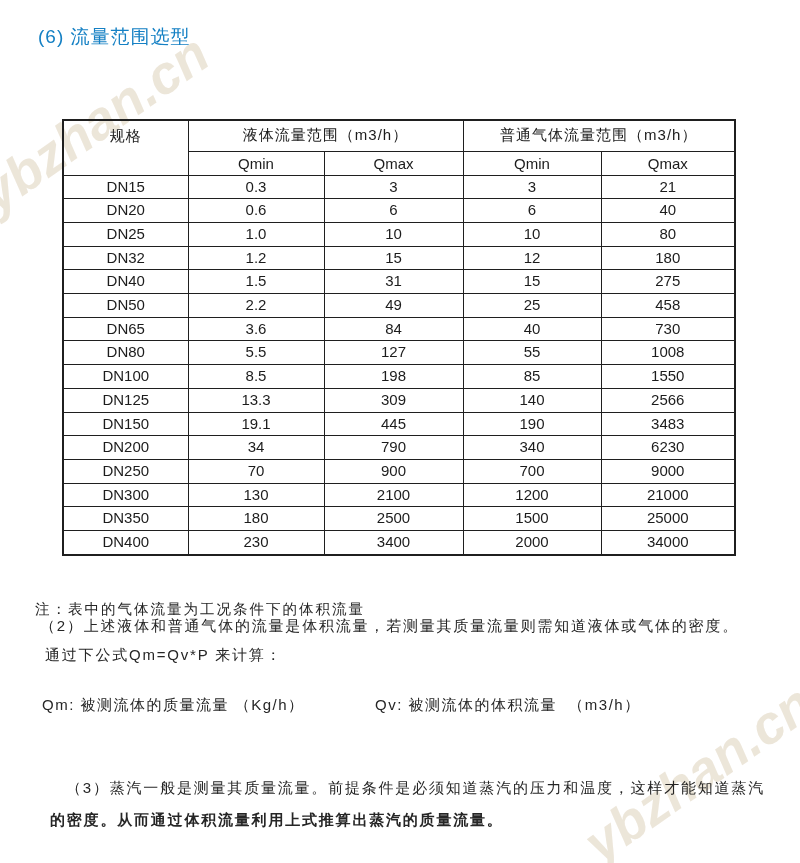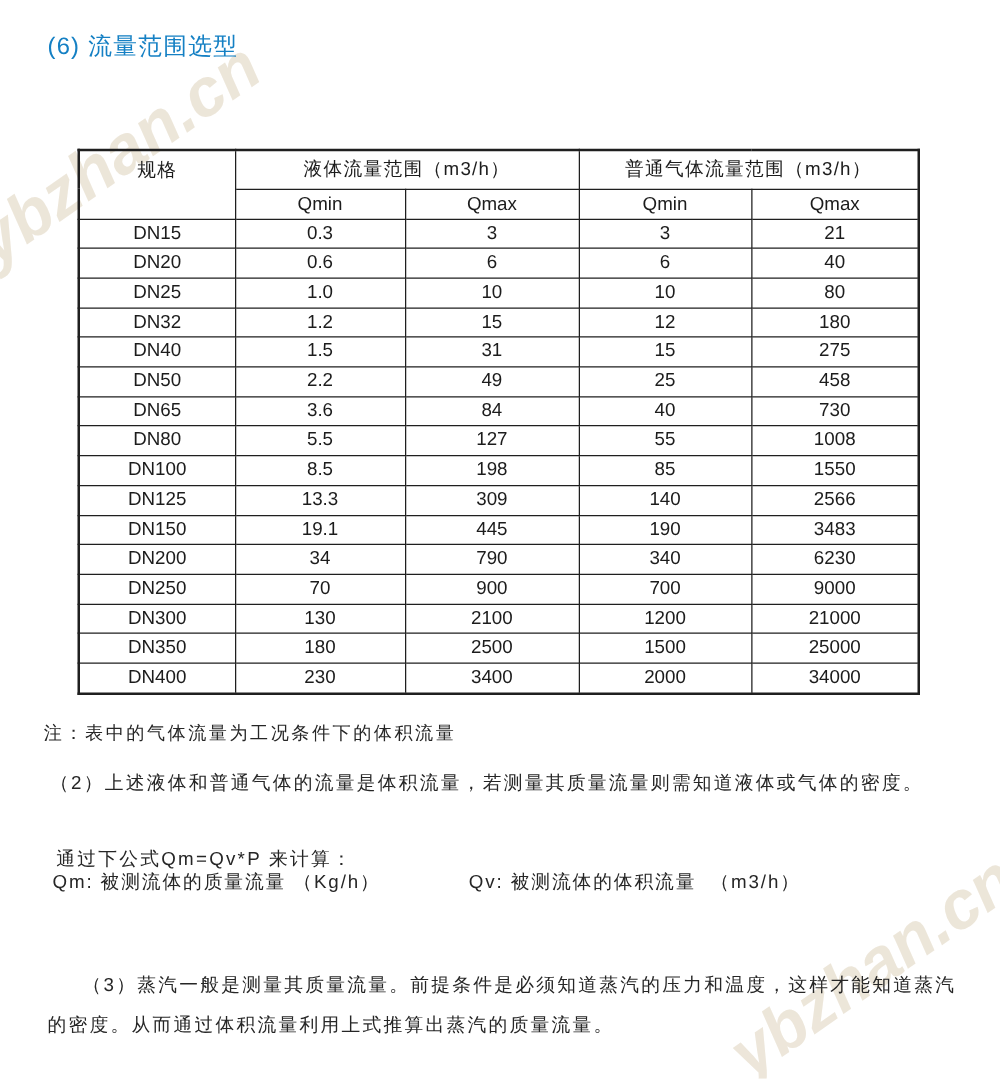--- a/index.html
+++ b/index.html
@@ -73,35 +73,35 @@
     overflow:hidden;
   }
   table.spec-table{border:2px solid var(--border);}
   table.spec-table thead tr:nth-child(1) th{height:31px;letter-spacing:1px;}
   table.spec-table thead tr:nth-child(2) th{height:24px;}
   table.spec-table th.spec-th{vertical-align:top;padding-top:6px;}
   table.spec-table tbody td{height:22.7px;line-height:22.7px;}
   
   .note{
     position:absolute;
-    left:35px;top:577px;
+    left:35px;top:600px;
     font-size:14.5px;
     letter-spacing:2px;
     white-space:pre;
   }
   .para{
     position:absolute;
     font-size:15px;
     letter-spacing:1.8px;
     white-space:pre;
   }
   .p2l1{left:40px;top:617px;}
-  .p2l2{left:45px;top:678px;text-align:center;}
+  .p2l2{left:45px;top:646px;text-align:center;}
   .p3l1{left:38px;top:779px;margin-left:28px;}
-  .p3l2{left:38px;top:811px;}
+  .p3l2{left:50px;top:811px;font-weight:bold;}
   .def{
     position:absolute;
     font-size:15px;
     letter-spacing:1.5px;
     white-space:pre;
   }
   .def-qm{left:42px;top:696px;}
   .def-qv{left:375px;top:696px;}
   .def-p{left:42px;top:722px;}
 </style>

